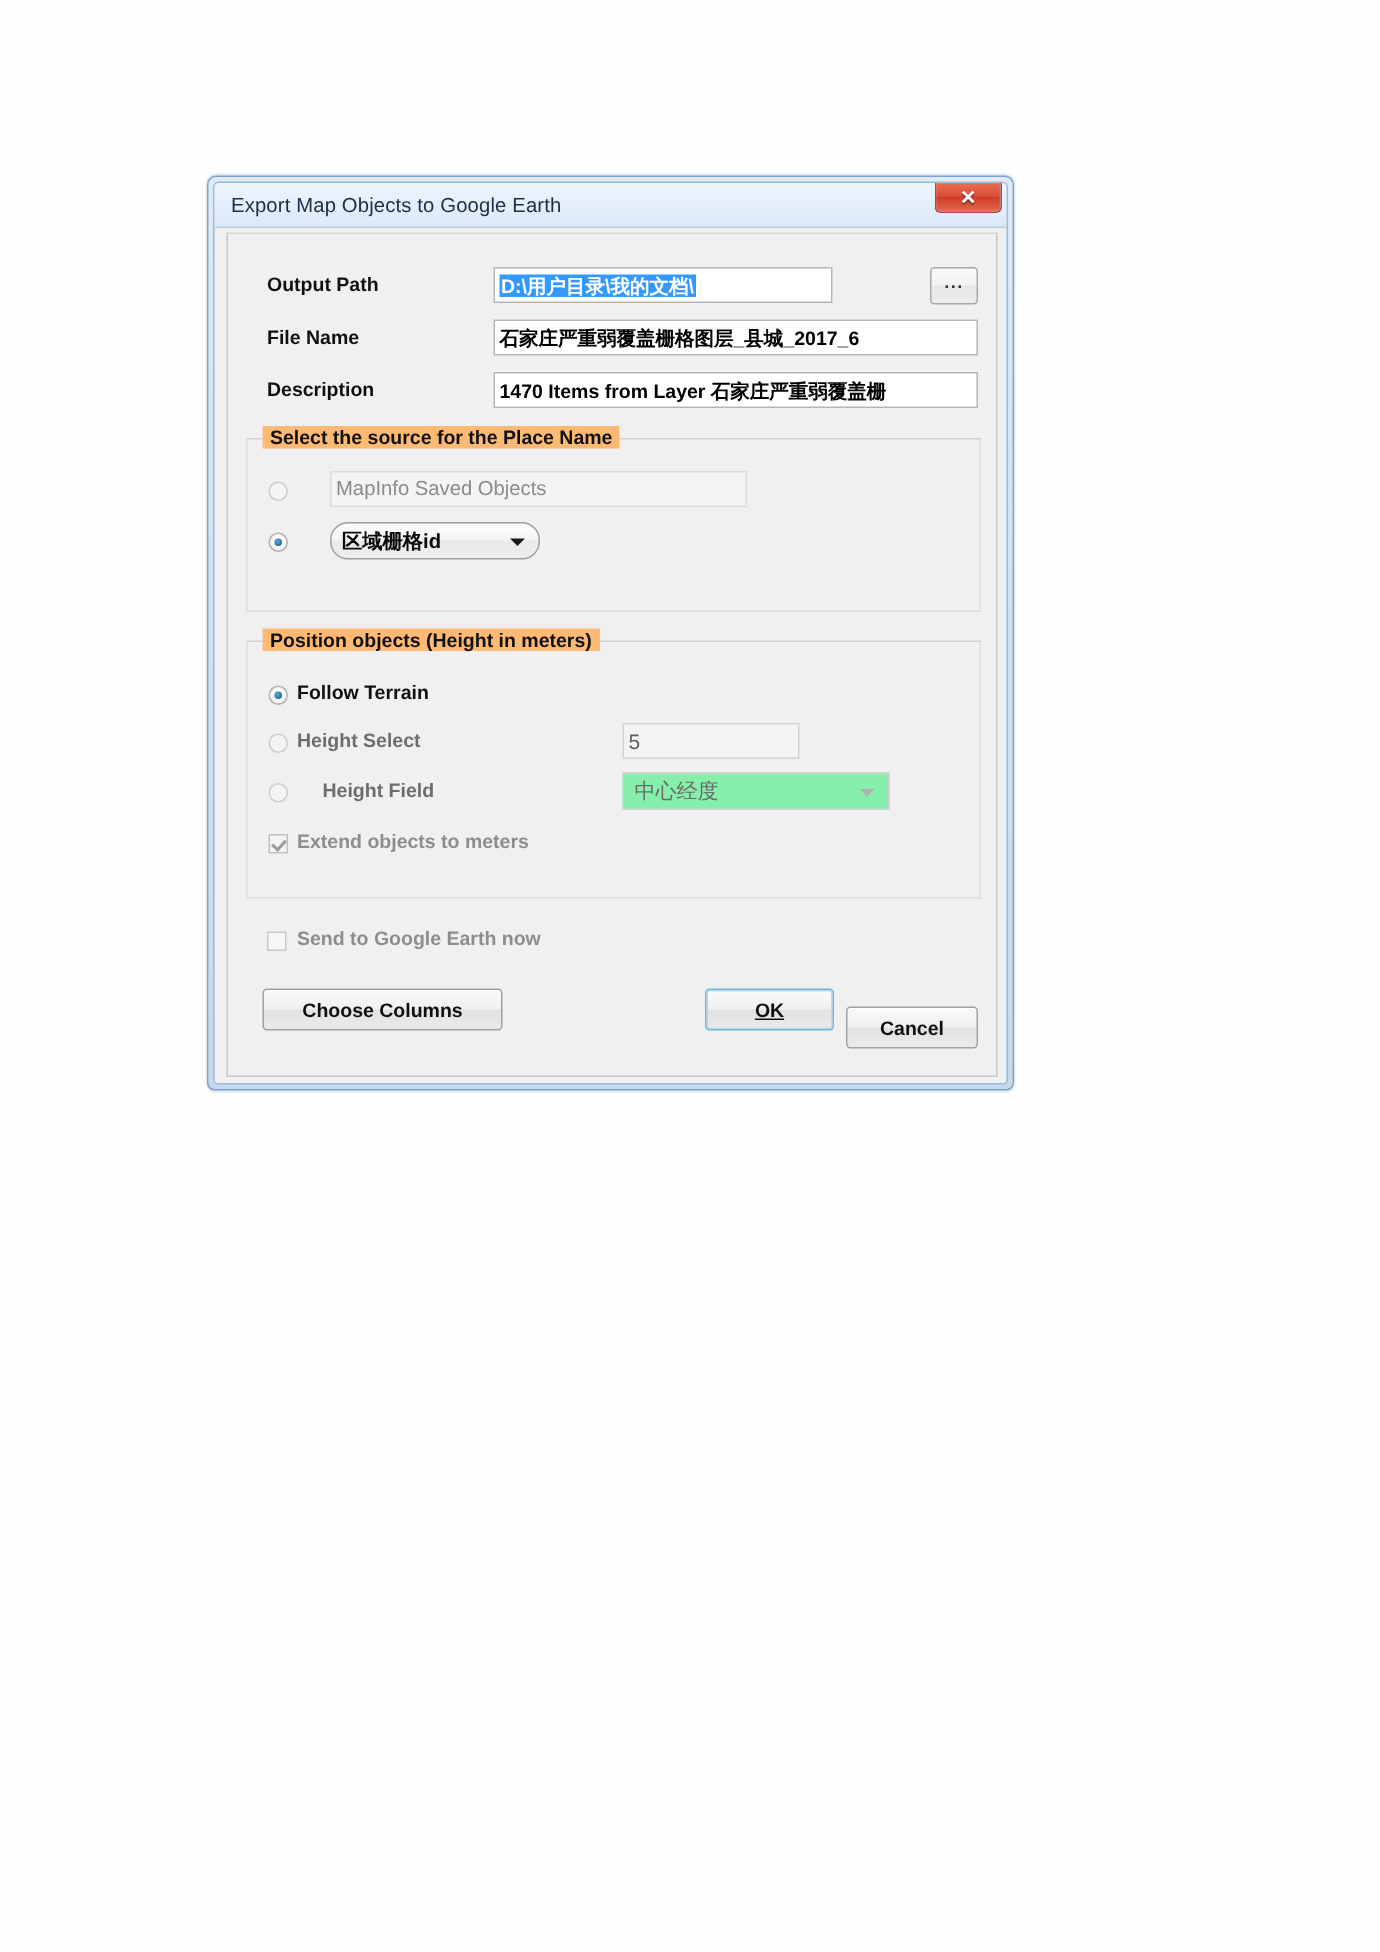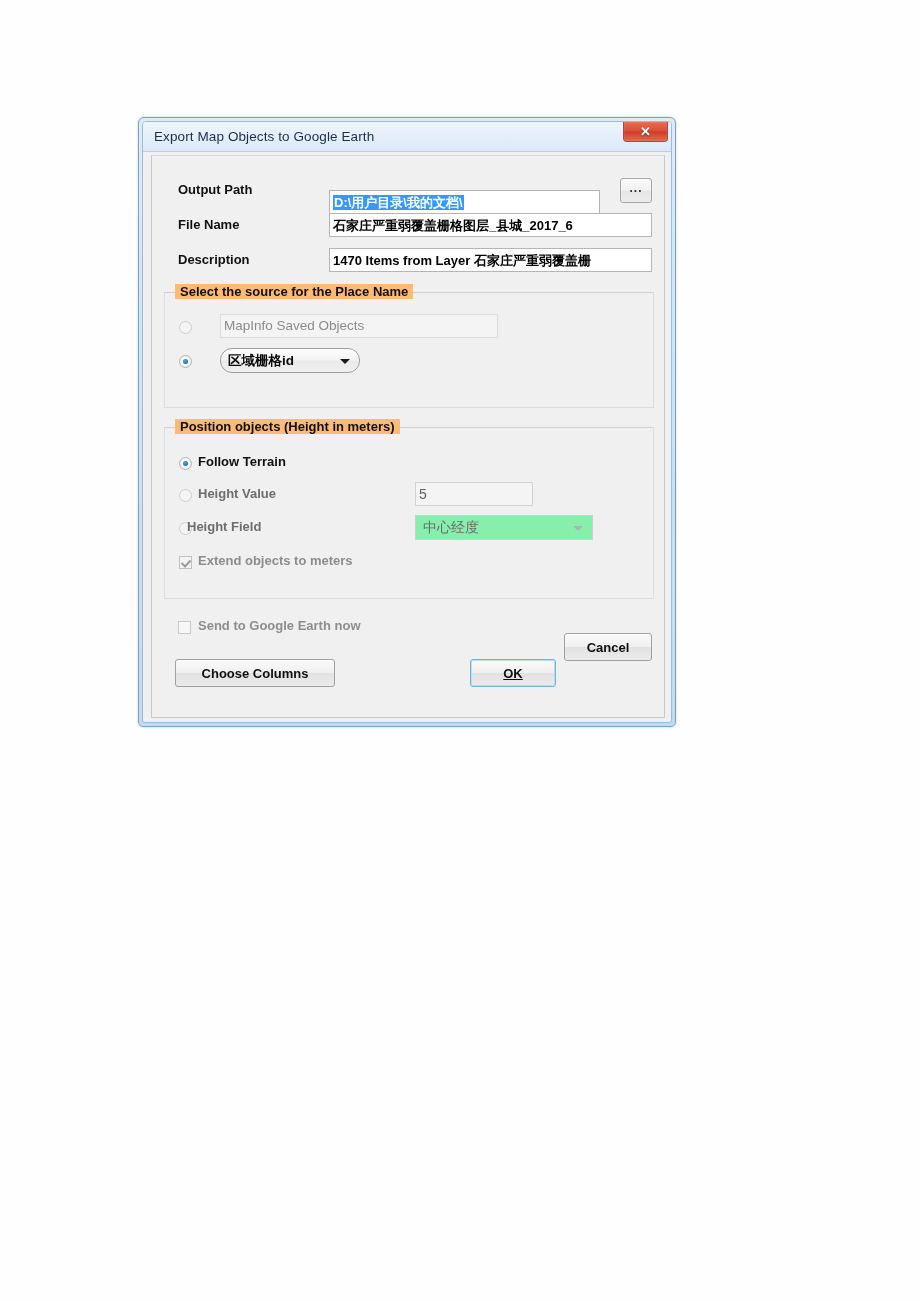--- a/index.html
+++ b/index.html
@@ -339,21 +339,21 @@
         <div class="title-text">Export Map Objects to Google Earth</div>
         <div class="close-btn">
           <span class="close-x">✕</span>
         </div>
       </div>
 
       <div class="dialog-body">
 
         <div class="field-row" style="top:22px;">
           <div class="field-label">Output Path</div>
-          <div class="textbox selected-text" style="left:177px; top:12px; width:271px;">
+          <div class="textbox selected-text" style="left:177px; top:0px; width:226px;">
             <span class="value">D:\用户目录\我的文档\</span>
           </div>
           <div class="browse-btn" style="left:468px; top:0px;">...</div>
         </div>
 
         <div class="field-row" style="top:57px;">
           <div class="field-label">File Name</div>
           <div class="textbox" style="left:177px; top:0px; width:323px;">
             <span class="value">石家庄严重弱覆盖栅格图层_县城_2017_6</span>
           </div>
@@ -381,40 +381,40 @@
           </div>
         </div>
 
         <div class="groupbox" style="left:12px; top:271px; width:490px; height:172px;">
           <div class="group-title">Position objects (Height in meters)</div>
 
           <div class="radio checked" style="left:14px; top:29px;"></div>
           <div class="radio-label" style="left:33px; top:26px;">Follow Terrain</div>
 
           <div class="radio disabled" style="left:14px; top:61px;"></div>
-          <div class="radio-label disabled" style="left:33px; top:58px;">Height Value</div>
+          <div class="radio-label disabled" style="left:33px; top:58px;">Height Select</div>
           <div class="textbox readonly-num" style="left:250px; top:54px; width:118px;">
             <span class="value">5</span>
           </div>
 
           <div class="radio disabled" style="left:14px; top:94px;"></div>
-          <div class="radio-label disabled" style="left:22px; top:91px;">Height Field</div>
+          <div class="radio-label disabled" style="left:50px; top:91px;">Height Field</div>
           <div class="combo disabled" style="left:250px; top:87px; width:178px;">
             <span class="combo-value">中心经度</span>
             <span class="arrow"></span>
           </div>
 
           <div class="checkbox checked" style="left:14px; top:128px;"></div>
           <div class="check-label" style="left:33px; top:125px;">Extend objects to meters</div>
         </div>
 
         <div class="checkbox empty" style="left:26px; top:465px;"></div>
         <div class="check-label" style="left:46px; top:462px;">Send to Google Earth now</div>
 
         <div class="btn" style="left:23px; top:503px; width:160px;">Choose Columns</div>
         <div class="btn default" style="left:318px; top:503px; width:86px;text-decoration:underline;">OK</div>
-        <div class="btn" style="left:412px; top:477px; width:88px;">Cancel</div>
+        <div class="btn" style="left:412px; top:515px; width:88px;">Cancel</div>
 
       </div>
     </div>
   </div>
 
 </div>
 
 </body></html>

